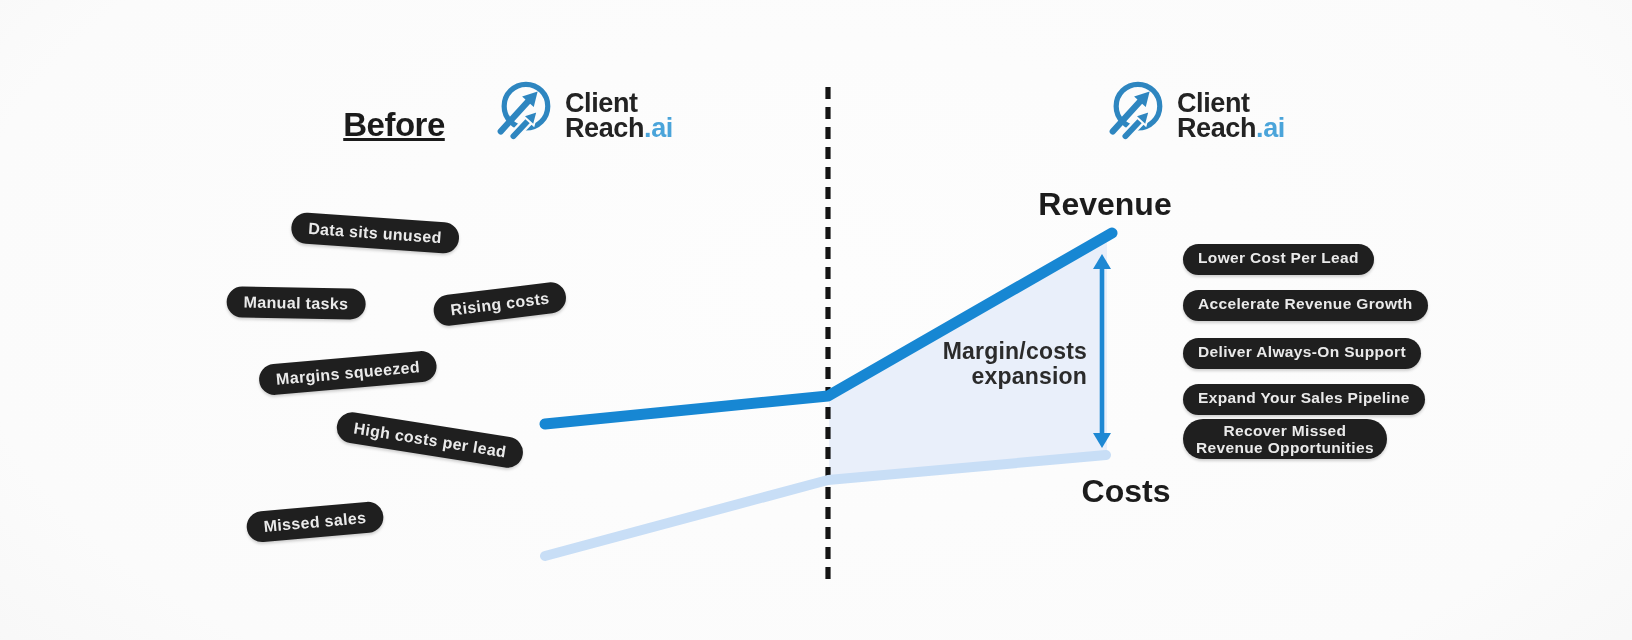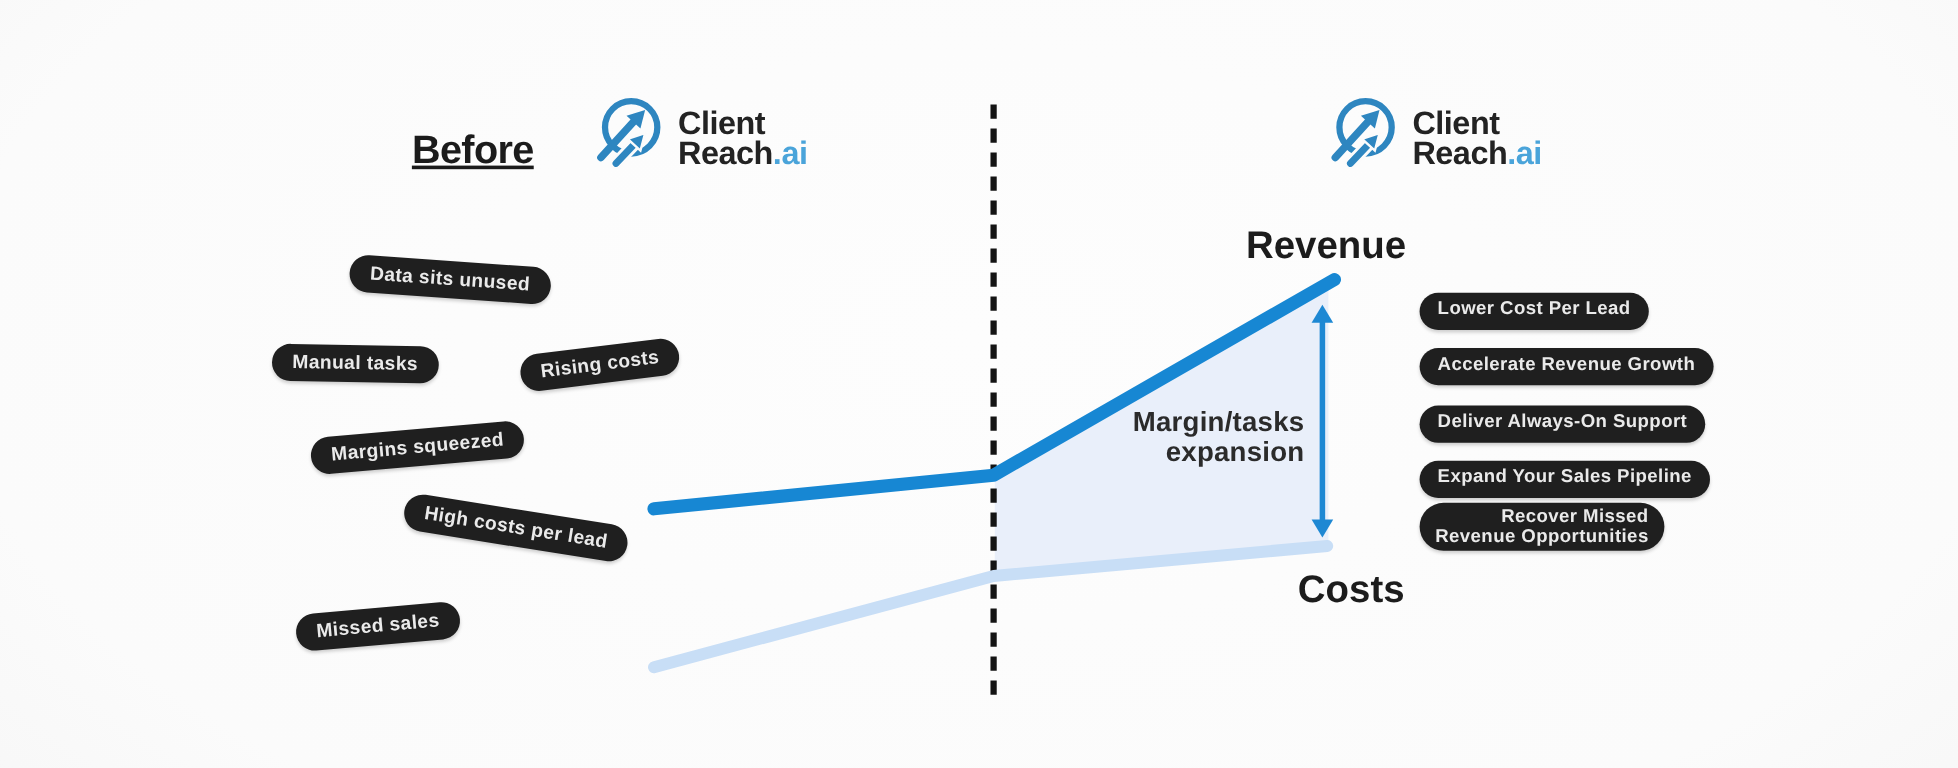--- a/index.html
+++ b/index.html
@@ -83,33 +83,33 @@
       <polygon points="45,33 41,48 30,38" fill="#2e86c0" stroke="#fbfbfb" stroke-width="2"></polygon>
     </svg>
     <div class="logo-text">
       <div><span>Client</span></div>
       <div><span>Reach</span><span class="ai">.ai</span></div>
     </div>
   </div>
 
   <div class="chart-label" id="lbl-revenue">Revenue</div>
   <div class="chart-label" id="lbl-costs">Costs</div>
-  <div id="lbl-margin">Margin/tasks
+  <div id="lbl-margin">Margin/costs
 expansion</div>
 
   <div id="pills-before">
       <div class="pill pill-left" style="left: 375px; top: 233px; transform: translate(-50%, -50%) rotate(4deg);">Data sits unused</div>
       <div class="pill pill-left" style="left: 296px; top: 303px; transform: translate(-50%, -50%) rotate(1deg);">Manual tasks</div>
       <div class="pill pill-left" style="left: 500px; top: 304px; transform: translate(-50%, -50%) rotate(-7deg);">Rising costs</div>
       <div class="pill pill-left" style="left: 348px; top: 373px; transform: translate(-50%, -50%) rotate(-5deg);">Margins squeezed</div>
       <div class="pill pill-left" style="left: 430px; top: 440px; transform: translate(-50%, -50%) rotate(9deg);">High costs per lead</div>
       <div class="pill pill-left" style="left: 315px; top: 522px; transform: translate(-50%, -50%) rotate(-5deg);">Missed sales</div>
     </div>
   <div id="pills-after">
       <div class="pill pill-right" style="left: 1183px; top: 244px;">Lower Cost Per Lead</div>
       <div class="pill pill-right" style="left: 1183px; top: 290px;">Accelerate Revenue Growth</div>
       <div class="pill pill-right" style="left: 1183px; top: 338px;">Deliver Always-On Support</div>
       <div class="pill pill-right" style="left: 1183px; top: 384px;">Expand Your Sales Pipeline</div>
-      <div class="pill pill-right two-line" style="left: 1183px; top: 419px; text-align: right;">Recover Missed
+      <div class="pill pill-right two-line" style="left: 1183px; top: 419px;">Recover Missed
 Revenue Opportunities</div>
     </div>
 
 </div>
 
 </body></html>

